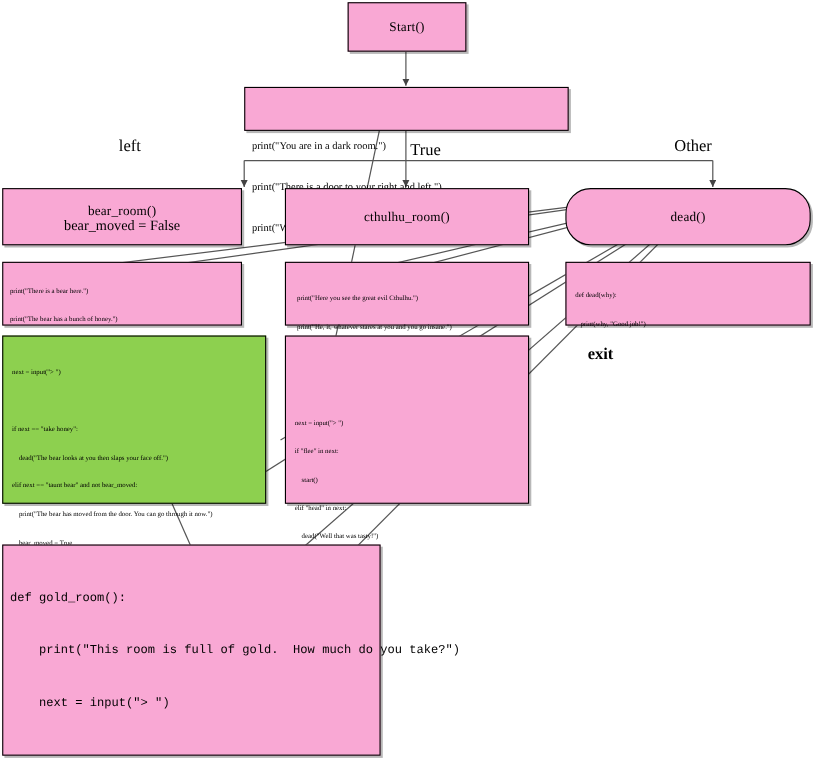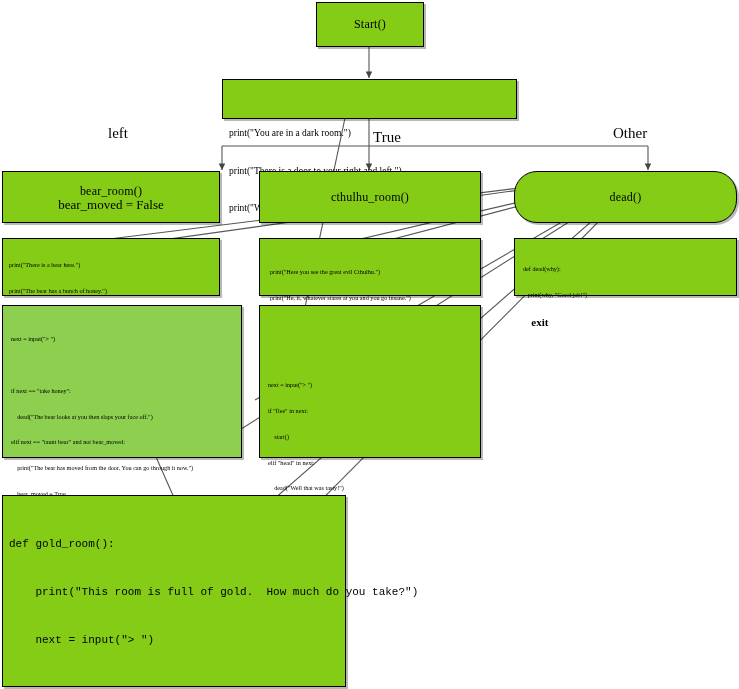--- a/index.html
+++ b/index.html
@@ -7,21 +7,21 @@
     width:739px;height:689px;position:relative;overflow:hidden;
     font-family:"Liberation Serif", serif;
     color:#000;
   }
   #canvas{position:absolute;left:0;top:0;width:739px;height:689px;}
   #svg-edges{position:absolute;left:0;top:0;width:739px;height:689px;pointer-events:none;}
 
   .node{
     position:absolute;
     border:1px solid #000;
-    background:#84cc16;
+    background:#f9a8d4;
     box-sizing:border-box;
     box-shadow:2px 2px 0 rgba(0,0,0,0.28);
   }
   .node.green{ background:#8DD04F; }
 
   .node-center{
     display:flex;flex-direction:column;align-items:center;justify-content:center;
     text-align:center;
   }
   .title-line{ font-size:12px; line-height:15px; letter-spacing:.2px;}
@@ -120,21 +120,21 @@
 
   <div class="node code tiny" style="left:259px;top:238px;width:222px;height:58px;padding-top:12px;padding-left:10px;">
     <div>print("Here you see the great evil Cthulhu.")</div>
     <div>print("He, it, whatever stares at you and you go insane.")</div>
     <div>print("Do you flee for your life or eat your head?")</div>
   </div>
 
   <div class="node code tiny" style="left:514px;top:238px;width:223px;height:58px;padding-top:9px;padding-left:8px;">
     <div>def dead(why):</div>
     <div>   print(why, "Good job!")</div>
-    <div class="b" style="font-size:11px;line-height:11px;">   exit</div>
+    <div class="b" style="font-size:15px;line-height:11px;">   exit</div>
   </div>
 
   <div class="node green code tiny" style="left:2px;top:305px;width:240px;height:153px;padding:12px 8px;">
     <div>next = input("&gt; ")</div>
     <div style="height:8.6px;"></div>
     <div>if next == "take honey":</div>
     <div>    dead("The bear looks at you then slaps your face off.")</div>
     <div>elif next == "taunt bear" and not bear_moved:</div>
     <div>    print("The bear has moved from the door. You can go through it now.")</div>
     <div>    bear_moved = True</div>

